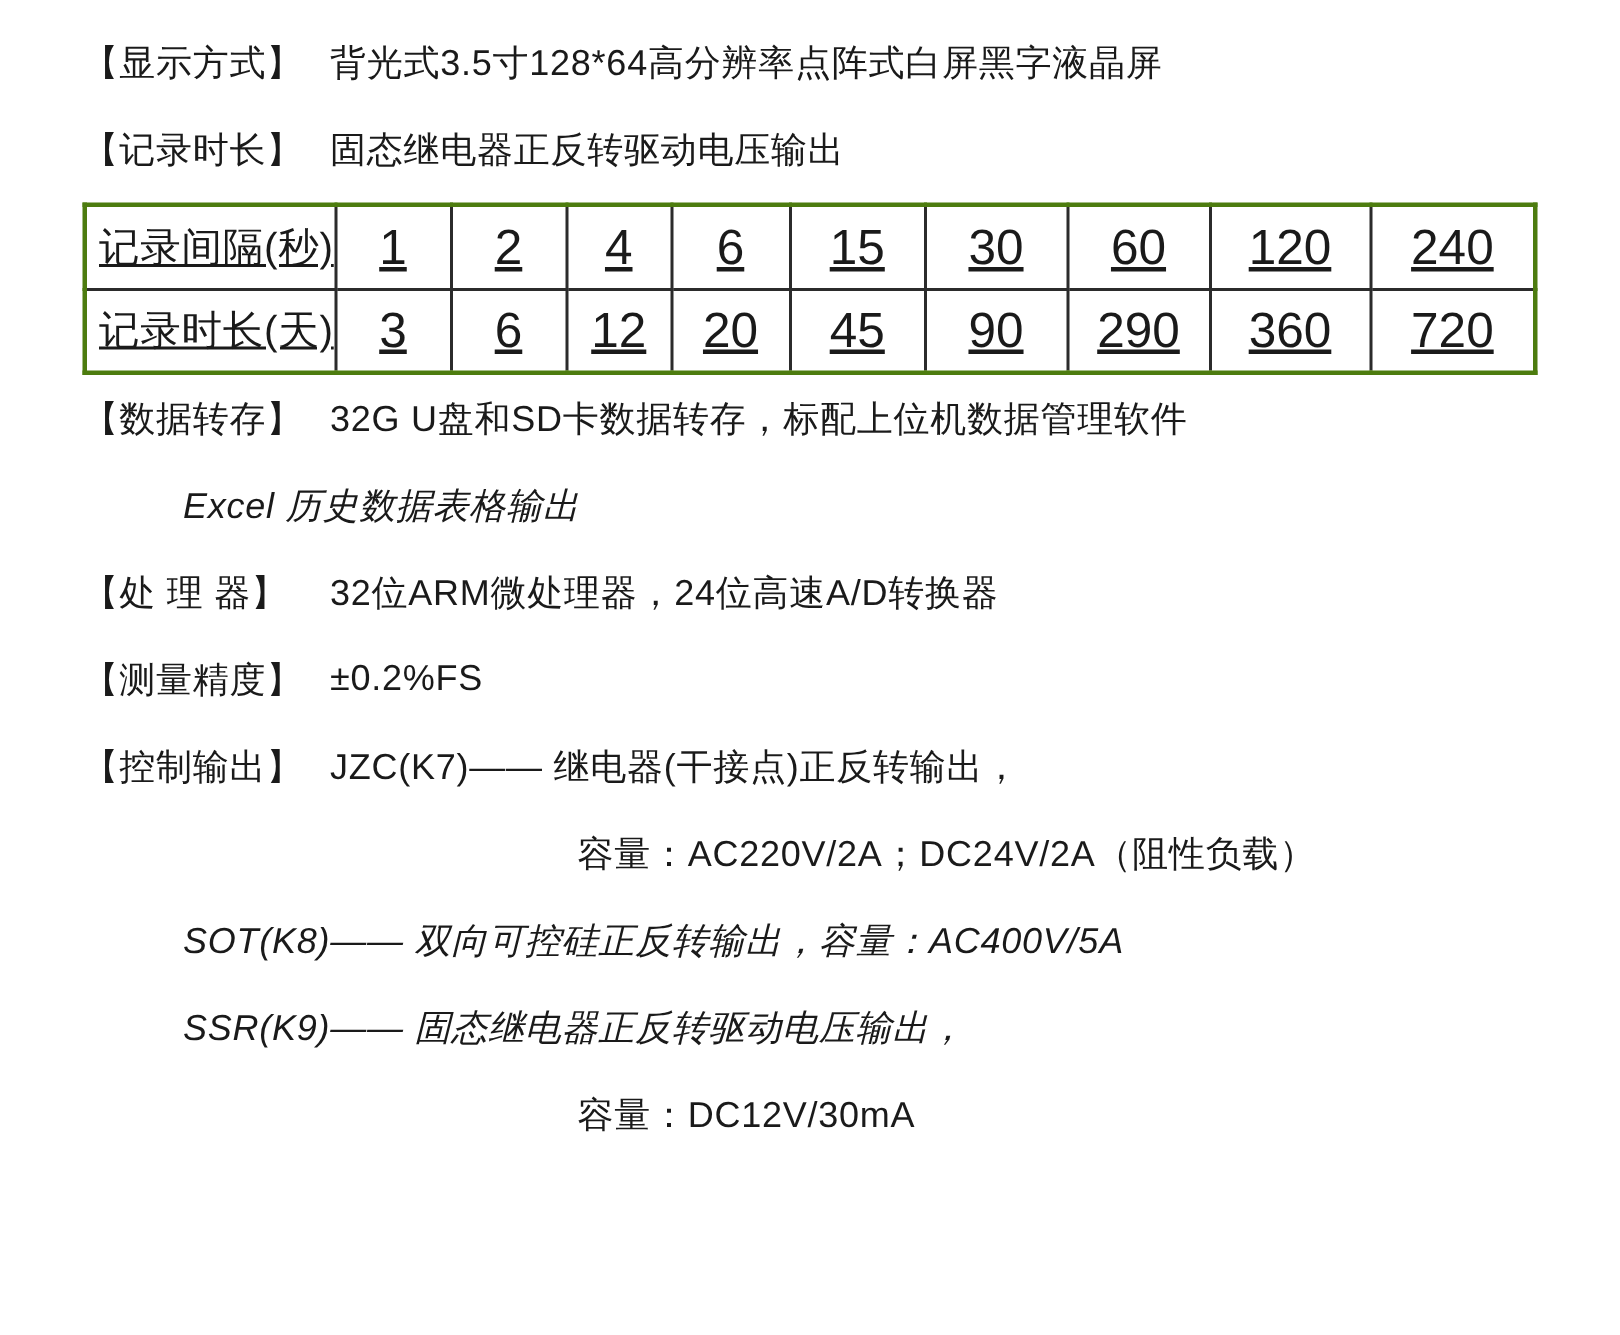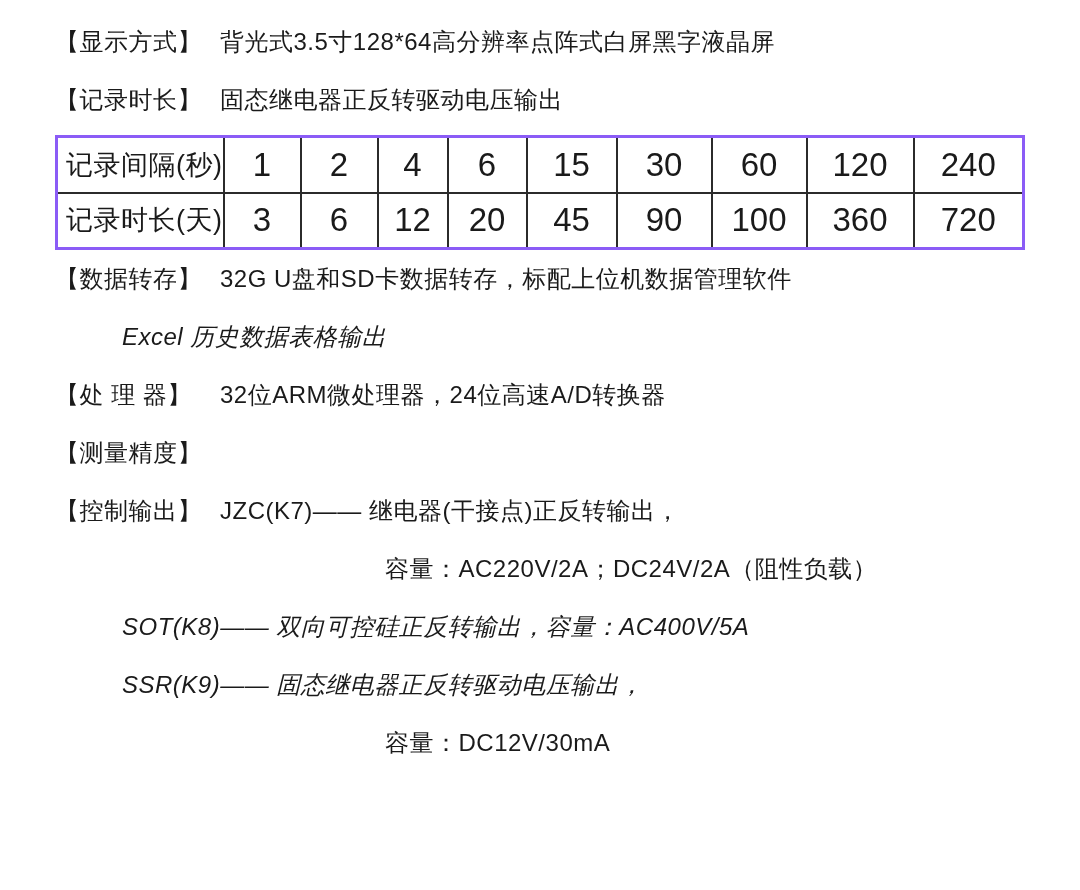--- a/index.html
+++ b/index.html
@@ -28,21 +28,22 @@
     flex-shrink: 0;
   }
   .content { display: inline-block; text-align: right; }
   .indent-1 { margin-left: 67px; font-style: italic; }
   .indent-2 { margin-left: 330px; }
   table.rec {
     border-collapse: collapse;
     table-layout: fixed;
     width: 967px;
     margin: 6px 0 0 0;
-    border: 3px solid #8b5cf6;
+    border: 3px solid #4d7c0f;
+    text-decoration: underline;
   }
   table.rec td {
     border: 2px solid #2b2b2b;
     height: 56px;
     text-align: center;
     vertical-align: middle;
     font-size: 33px;
     color: #1a1a1a;
     overflow: hidden;
   }
@@ -95,21 +96,21 @@
         <td>240</td>
       </tr>
       <tr>
         <td class="hdr">记录时长(天)</td>
         <td>3</td>
         <td>6</td>
         <td>12</td>
         <td>20</td>
         <td>45</td>
         <td>90</td>
-        <td>100</td>
+        <td>290</td>
         <td>360</td>
         <td>720</td>
       </tr>
     </tbody>
   </table>
 
   <div class="line">
     <span class="label">【数据转存】</span>
     <span class="content">32G U盘和SD卡数据转存，标配上位机数据管理软件</span>
   </div>
@@ -118,20 +119,21 @@
     <span class="content indent-1">Excel 历史数据表格输出</span>
   </div>
 
   <div class="line">
     <span class="label">【处 理 器】</span>
     <span class="content">32位ARM微处理器，24位高速A/D转换器</span>
   </div>
 
   <div class="line">
     <span class="label">【测量精度】</span>
+    <span class="content">±0.2%FS</span>
   </div>
 
   <div class="line">
     <span class="label">【控制输出】</span>
     <span class="content">JZC(K7)—— 继电器(干接点)正反转输出，</span>
   </div>
 
   <div class="line">
     <span class="content indent-2">容量：AC220V/2A；DC24V/2A（阻性负载）</span>
   </div>

